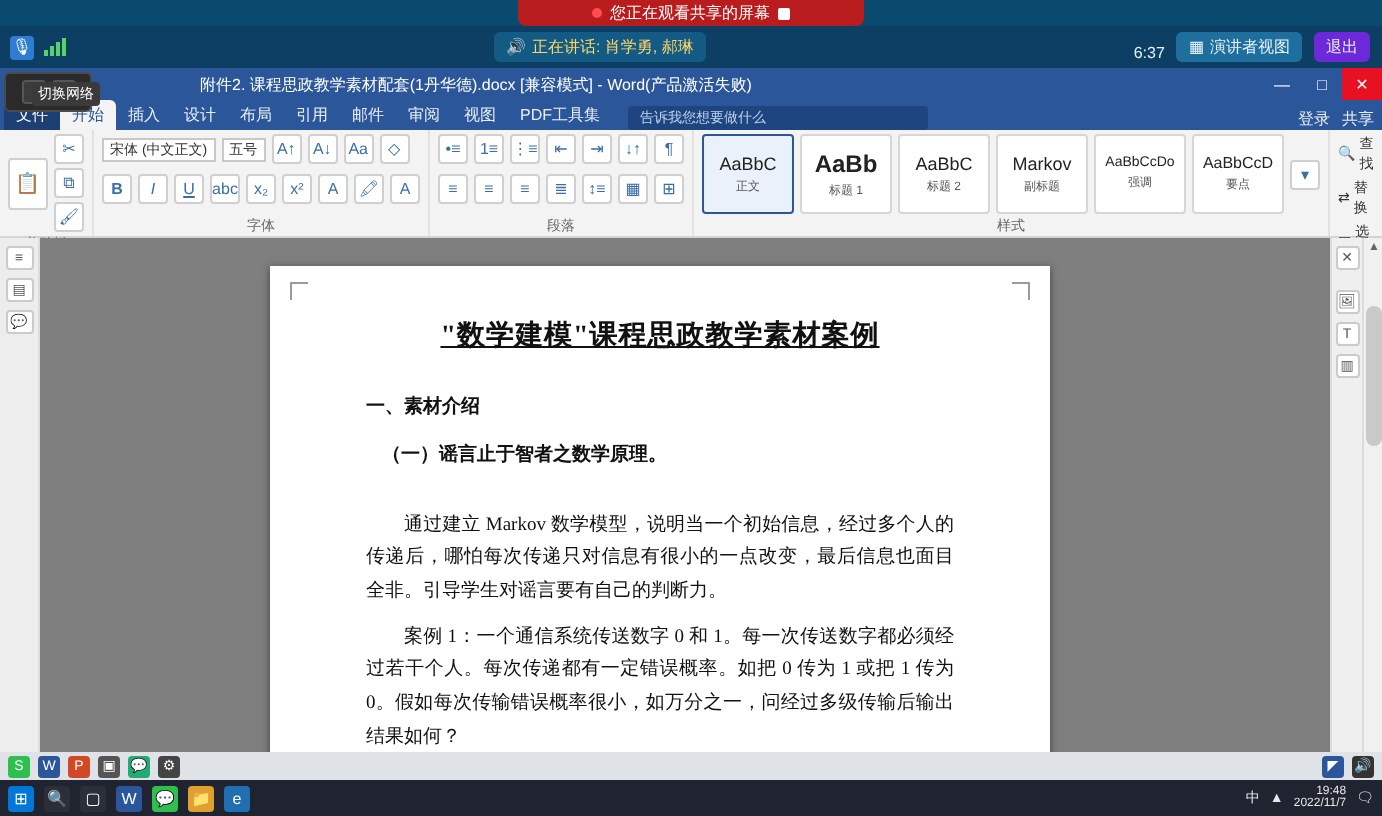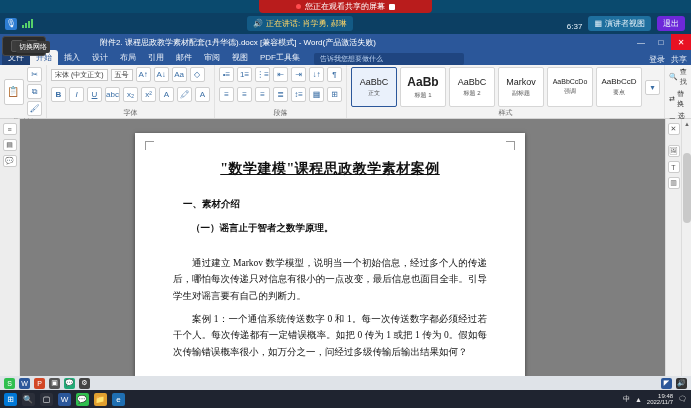--- a/index.html
+++ b/index.html
@@ -118,21 +118,21 @@
     font-family:"Liberation Serif", serif;
     color:#111; font-size:9.5px; line-height:1.75;
   }
   .page .h1{
     text-align:center; font-size:14px; font-weight:bold; letter-spacing:.5px;
     margin:6px 0 14px; color:#111;
   }
   .page .h1 u{text-decoration:underline;}
   .page .lvl1{font-weight:bold;margin:8px 0 6px;padding-left:14px;}
   .page .lvl2{font-weight:bold;margin:8px 0 6px;padding-left:22px;}
-  .page p{margin:6px 4px;text-indent:2em;text-align:justify;}
+  .page p{margin:6px 14px;text-indent:2em;text-align:justify;}
   .page .tiny{height:6px;}
   .crop-tl,.crop-tr{position:absolute;width:9px;height:9px;}
   .crop-tl{left:10px;top:8px;border-left:1px solid #9a9a9a;border-top:1px solid #9a9a9a;}
   .crop-tr{right:10px;top:8px;border-right:1px solid #9a9a9a;border-top:1px solid #9a9a9a;}
 
   
   .vscroll{position:absolute;right:0;top:0;width:10px;bottom:0;background:#f0f0f0;border-left:1px solid #dcdcdc;}
   .vscroll .thumb{position:absolute;left:1px;top:34px;width:8px;height:70px;background:#c9c9c9;border-radius:4px;}
   .vscroll .ar{position:absolute;left:0;width:10px;height:10px;font-size:6px;color:#666;display:flex;align-items:center;justify-content:center;}
   .vscroll .ar.up{top:0;} .vscroll .ar.dn{bottom:0;}

